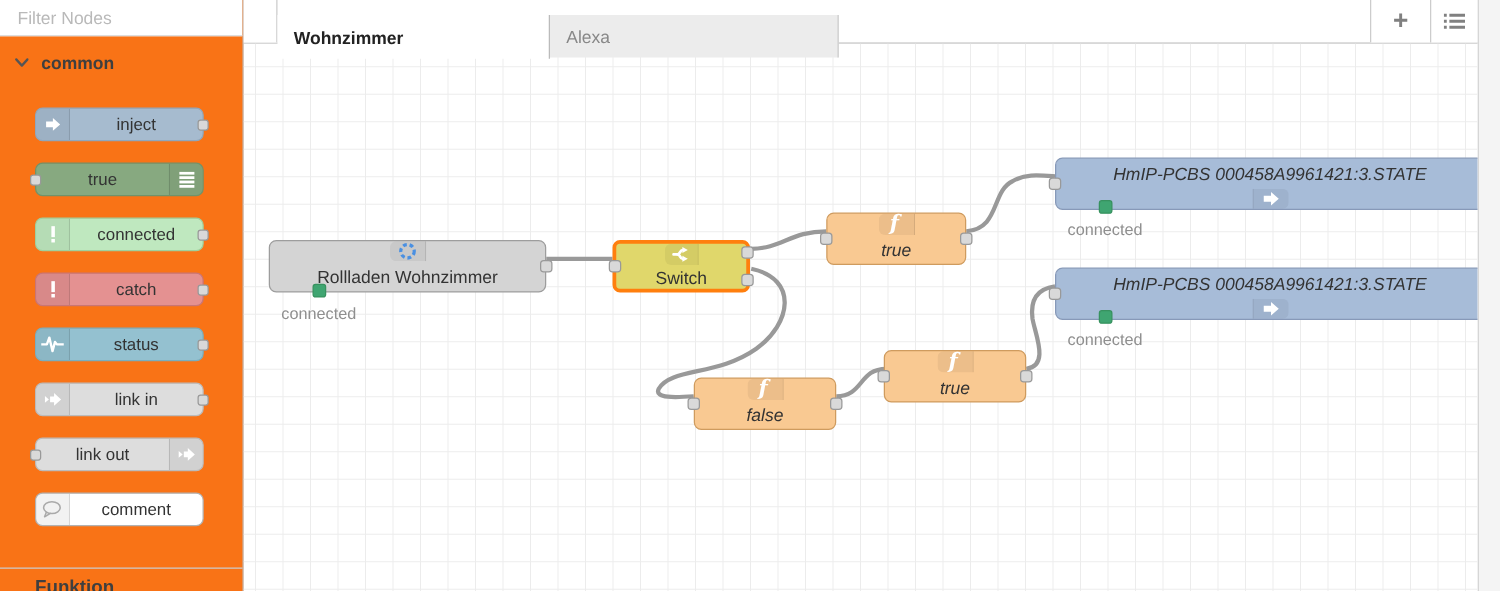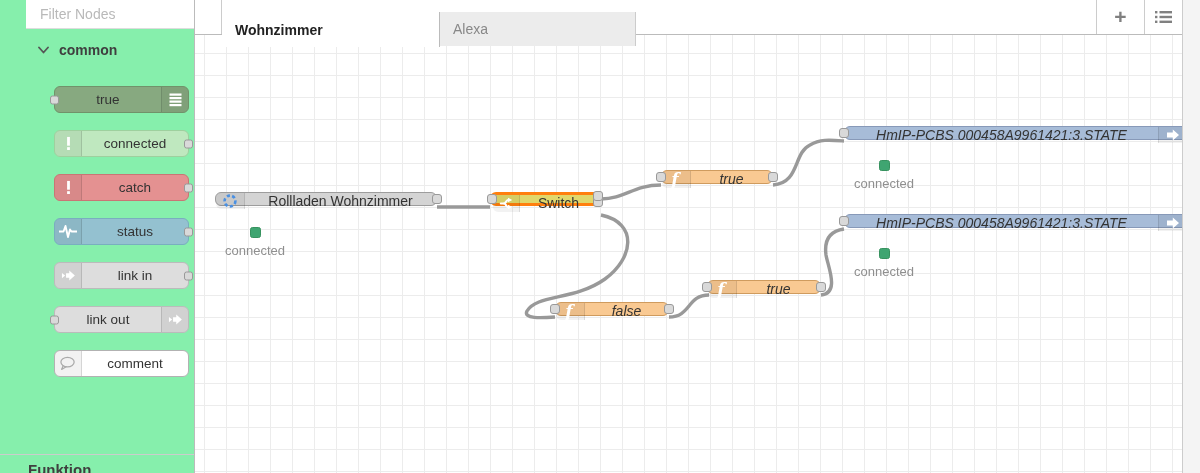--- a/index.html
+++ b/index.html
@@ -6,21 +6,21 @@
   html,body { width:1200px; height:473px; }
   body {
     font-family: "Liberation Sans", "DejaVu Sans", sans-serif;
     background:#fff; overflow:hidden; position:relative;
   }
   #app { position:relative; width:1200px; height:473px; overflow:hidden; background:#fff; }
 
   
   #palette {
     position:absolute; left:0; top:0; width:195px; height:473px;
-    background:#86efac; border-right:1px solid #bbb; overflow:hidden;padding-left:26px;
+    background:#f97316; border-right:1px solid #bbb; overflow:hidden;
   }
   .search-row {
     height:29px; background:#fff; border-bottom:1px solid #ddd;
     display:flex; align-items:center; padding:0 8px; gap:6px;
   }
   .search-row input {
     border:none; outline:none; background:transparent; flex:1;
     font-size:14px; color:#555; font-family:inherit;
   }
   .search-row input::placeholder { color:#b9b9b9; }
@@ -67,21 +67,21 @@
   }
   .tab {
     position:absolute; top:0; display:flex; align-items:center; padding-left:13px;
     font-size:14px; cursor:pointer;margin-top:12px;
   }
   .tab.active {
     left:27px; width:218px; height:35px; background:#fff; z-index:2;
     border-right:1px solid #bbb; font-weight:bold; color:#222;
   }
   .tab.inactive {
-    left:245px; width:196px; height:34px; background:#ececec; z-index:1;
+    left:245px; width:231px; height:34px; background:#ececec; z-index:1;
     border-right:1px solid #ccc; color:#888;
   }
   .tab-btn {
     position:absolute; top:0; height:34px; background:#fff; z-index:1;
     border-left:1px solid #ccc; display:flex; align-items:center; justify-content:center;
     color:#808080; cursor:pointer;
   }
   #btn-add-flow { left:901px; width:48px; font-size:21px; font-weight:bold; }
   #btn-flow-list { left:949px; width:38px; }
 
@@ -98,22 +98,22 @@
     background-image:
       linear-gradient(to right, #ececec 1px, transparent 1px),
       linear-gradient(to bottom, #ececec 1px, transparent 1px);
     background-size:22px 22px;
     background-position:9px 18px;
   }
   #wires { position:absolute; left:0; top:0; width:987px; height:438px; pointer-events:none; z-index:1; }
   #wires path { stroke:#999; stroke-width:3.4px; fill:none; }
 
   .fnode {
-    position:absolute; height:14px; border:1px solid #999; border-radius:6px;
-    display:flex; align-items:flex-start; z-index:2; cursor:move;
+    position:absolute; height:42px; border:1px solid #999; border-radius:6px;
+    display:flex; align-items:center; z-index:2; cursor:move;flex-direction:column;
   }
   .fnode .icon-sec {
     width:29px; flex:none; display:flex; align-items:center; justify-content:center;
     background:rgba(0,0,0,0.05);
   }
   .fnode .icon-sec.l { border-right:1px solid rgba(0,0,0,0.10); border-radius:5px 0 0 5px; }
   .fnode .icon-sec.r { border-left:1px solid rgba(0,0,0,0.10); border-radius:0 5px 5px 0; }
   .fnode .nlabel {
     flex:1; display:flex; align-items:center; justify-content:center;
     font-size:14px; color:#333; white-space:nowrap; overflow:hidden; padding:0 6px;
@@ -156,20 +156,29 @@
 
     <div class="cat-header">
       <svg width="11" height="8" viewBox="0 0 11 8">
         <polyline points="1,1.5 5.5,6.5 10,1.5" fill="none" stroke="#555" stroke-width="1.8" stroke-linecap="round" stroke-linejoin="round"></polyline>
       </svg>
       <span class="cat-label">common</span>
     </div>
 
     <div class="palette-nodes">
 
+      <div class="pnode" style="background:#a6bbcf;border-color:#8fa7bd">
+        <span class="icon-sec l">
+          <svg width="15" height="15" viewBox="0 0 16 16">
+              <path d="M2 5.6 h5.8 V2.6 L14 8 l-6.2 5.4 V10.4 H2 z" fill="#fff"></path>
+            </svg>
+        </span>
+        <span class="plabel">inject</span>
+        <span class="pport r"></span>
+      </div>
 
       <div class="pnode" style="background:#87a980;border-color:#71926a">
         <span class="plabel">true</span>
         <span class="icon-sec r">
           <svg width="13" height="14" viewBox="0 0 13 14">
               <g fill="#fff">
             <rect x="0.5" y="0.5" width="12" height="2.2"></rect>
                 <rect x="0.5" y="4" width="12" height="2.2"></rect>
             <rect x="0.5" y="7.5" width="12" height="2.2"></rect>
                 <rect x="0.5" y="11" width="12" height="2.2"></rect>

